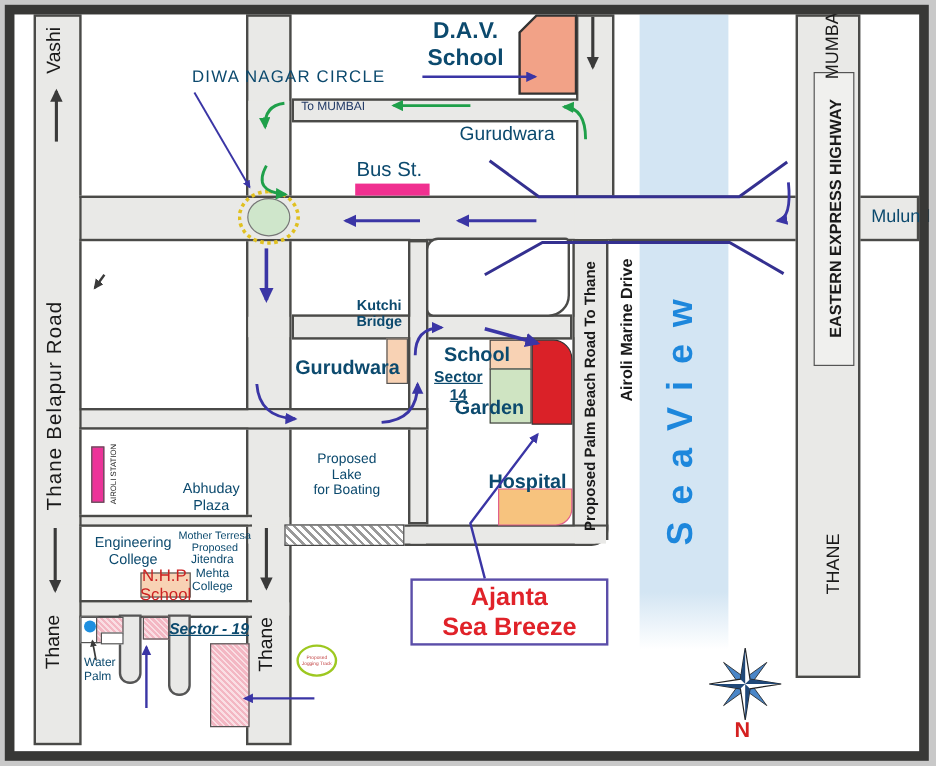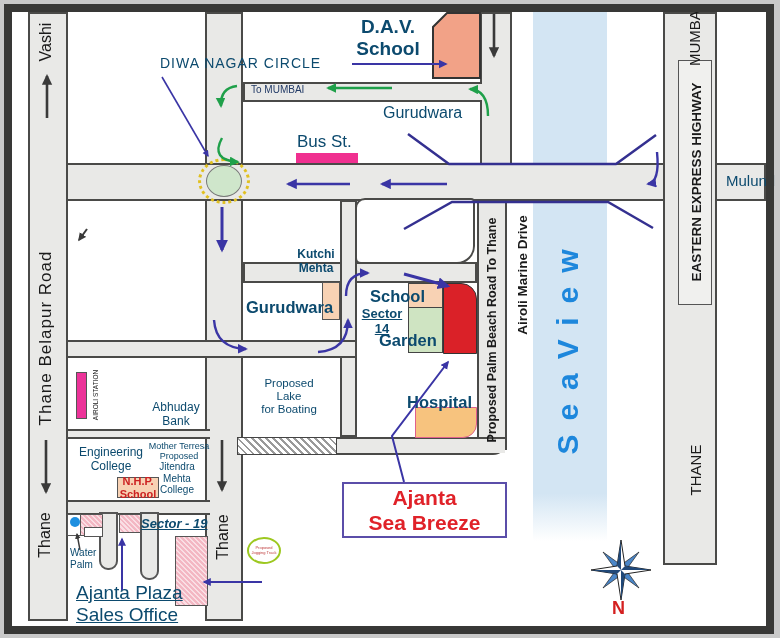--- a/index.html
+++ b/index.html
@@ -78,21 +78,21 @@
   <div id="roundabout-core"></div>
 
   <div class="bld" style="left:322px;top:282px;width:18px;height:38px;background:#f8d2b4;border:1.5px solid #555;"></div>
   <div class="bld" style="left:408px;top:283px;width:35px;height:25px;background:#f8d2b4;border:1.5px solid #444;"></div>
   <div class="bld" style="left:408px;top:307px;width:35px;height:46px;background:#cfe4c2;border:1.5px solid #444;"></div>
   <div class="bld" style="left:443px;top:283px;width:34px;height:71px;background:#da2128;border:1.5px solid #333;border-top-right-radius:16px;"></div>
   <div class="bld" style="left:415px;top:407px;width:62px;height:31px;background:#f7c37e;border:1.5px solid #e0608c;border-bottom-right-radius:14px;"></div>
   <div class="bld" style="left:76px;top:372px;width:11px;height:47px;background:#ec3399;border:1px solid #555;"></div>
   <div class="bld" style="left:296px;top:153px;width:62px;height:10px;background:#f03090;"></div>
   <div class="bld" style="left:117px;top:477px;width:42px;height:21px;background:#f8d2b4;border:1px solid #555;display:flex;align-items:center;justify-content:center;">
-    <span class="ctr" style="font-size:11px;font-weight:bold;color:#cc2222;white-space:pre-line;line-height:1.1;">N.H.P.
+    <span class="ctr" style="font-size:14px;font-weight:normal;color:#cc2222;white-space:pre-line;line-height:1.1;">N.H.P.
 School</span>
   </div>
 
   <div class="lane" style="left:99px;top:512px;width:19px;height:58px;border-bottom-left-radius:9px;border-bottom-right-radius:9px;"></div>
   <div class="lane" style="left:140px;top:512px;width:19px;height:68px;border-bottom-left-radius:9px;border-bottom-right-radius:9px;"></div>
   <div class="bld" style="left:67px;top:514px;width:15px;height:22px;background:#fff;border:1.5px solid #555;"></div>
   <div class="bld pink" style="left:80px;top:514px;width:23px;height:22px;border-bottom-right-radius:8px;"></div>
   <div class="bld" style="left:84px;top:527px;width:19px;height:10px;background:#fff;border:1px solid #555;"></div>
   <div class="bld pink" style="left:119px;top:514px;width:22px;height:19px;"></div>
   <div class="bld pink" style="left:175px;top:536px;width:33px;height:70px;"></div>
@@ -111,43 +111,41 @@
   <div class="vlbl" style="left:95px;top:395px;font-size:6.5px;">AIROLI STATION</div>
 
   <div class="lbl" style="left:128px;top:55px;font-size:14px;letter-spacing:1px;margin-left:32px;">DIWA NAGAR CIRCLE</div>
   <div class="lbl ctr" style="left:343px;top:16px;width:90px;font-size:19px;font-weight:bold;">D.A.V.
 School</div>
   <div class="lbl" style="left:251px;top:84px;font-size:10px;color:#223a66;">To MUMBAI</div>
   <div class="lbl" style="left:383px;top:104px;font-size:16px;">Gurudwara</div>
   <div class="lbl" style="left:297px;top:132px;font-size:17px;">Bus St.</div>
   <div class="lbl" style="left:726px;top:172px;font-size:15px;">Mulund</div>
   <div class="lbl ctr" style="left:293px;top:248px;width:46px;font-size:12px;font-weight:bold;">Kutchi
-Mehta</div>
+Bridge</div>
   <div class="lbl" style="left:246px;top:298px;font-size:16.5px;font-weight:bold;">Gurudwara</div>
   <div class="lbl" style="left:370px;top:287px;font-size:16.5px;font-weight:bold;">School</div>
   <div class="lbl ctr" style="left:358px;top:307px;width:48px;font-size:13px;font-weight:bold;text-decoration:underline;">Sector
 14</div>
   <div class="lbl" style="left:379px;top:331px;font-size:16.5px;font-weight:bold;">Garden</div>
   <div class="lbl" style="left:407px;top:393px;font-size:16.5px;font-weight:bold;">Hospital</div>
   <div class="lbl ctr" style="left:245px;top:377px;width:88px;font-size:11.5px;">Proposed
 Lake
 for Boating</div>
   <div class="lbl ctr" style="left:146px;top:401px;width:60px;font-size:12px;">Abhuday
-Bank</div>
+Plaza</div>
   <div class="lbl ctr" style="left:76px;top:446px;width:70px;font-size:12px;">Engineering
 College</div>
   <div class="lbl ctr" style="left:148px;top:441px;width:62px;font-size:9px;">Mother Terresa
 Proposed</div>
   <div class="lbl ctr" style="left:144px;top:461px;width:66px;font-size:10px;">Jitendra Mehta
 College</div>
   <div class="lbl" style="left:141px;top:517px;font-size:13px;font-weight:bold;text-decoration:underline;font-style:italic;">Sector - 19</div>
   <div class="lbl" style="left:70px;top:547px;font-size:10px;">Water
 Palm</div>
-  <div class="lbl" style="left:76px;top:582px;font-size:19px;text-decoration:underline;">Ajanta Plaza
-Sales Office</div>
   <div class="lbl" style="left:612px;top:598px;font-size:18px;font-weight:bold;color:#d42020;">N</div>
 
   <div id="seabreeze-box">
     <div>Ajanta
 Sea Breeze</div>
   </div>
   <div id="badge">
     <div>Proposed
 Jogging Track</div>
   </div>

